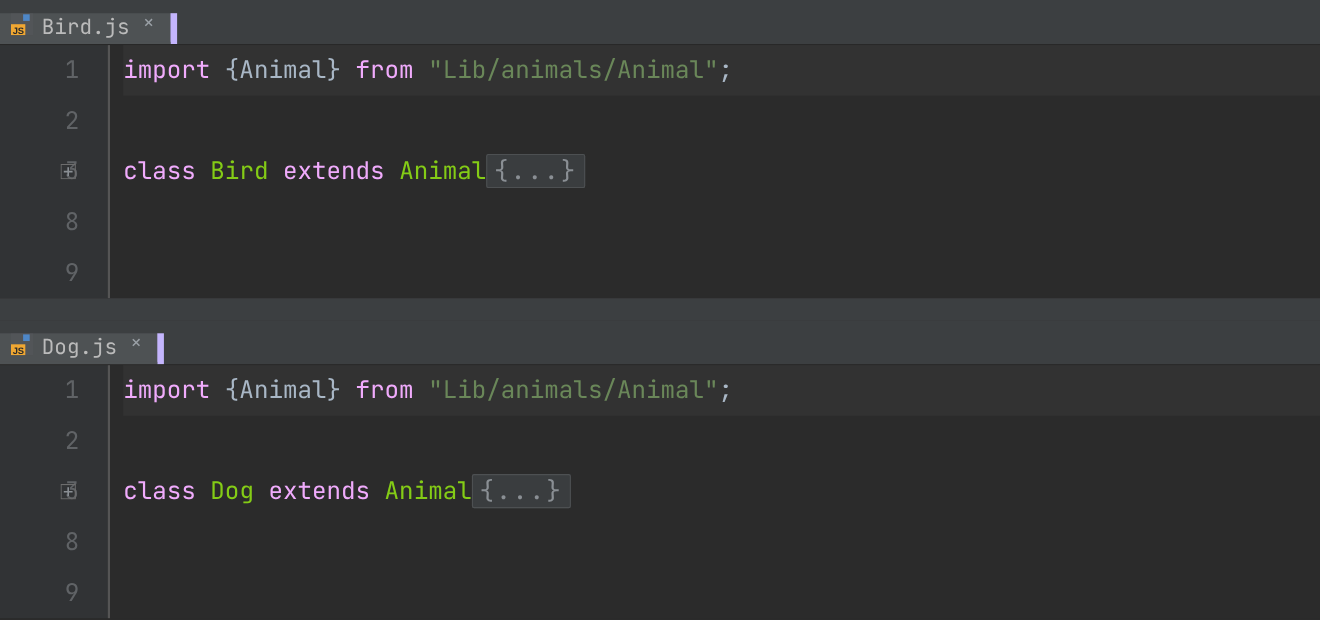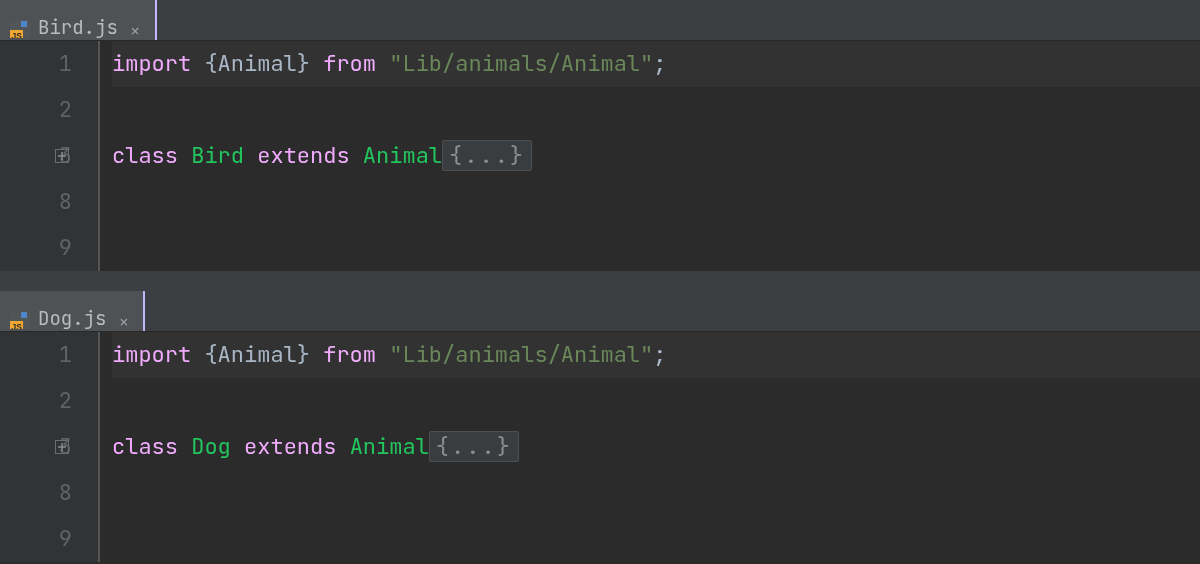--- a/index.html
+++ b/index.html
@@ -18,28 +18,29 @@
     }
     .tab-bar {
       background:#3c3f41;
       height:41px;
       display:flex;
       align-items:stretch;
       border-bottom:1px solid #282828;
     }
     .tab {
       display:flex;
-      align-items:flex-end;
+      align-items:flex-start;
       padding:0 14px 0 10px;
       gap:8px;
       color:#bbbbbb;
       font-size:19px;
       background:#4e5254;
-      border-right:2px solid #c4b5fd;
+      border-right:6px solid #c4b5fd;
       position:relative;
+      margin-top:12px;
     }
     .tab.active::after{
       content:"";
       position:absolute;left:0;right:0;bottom:0;height:2px;
       background:#4e5254;
     }
     .tab .close {
       color:#9aa0a6;
       font-size:18px;
       margin-left:4px;
@@ -80,21 +81,21 @@
       height:46px;
       line-height:46px;
       white-space:pre;
       font-size:22px;
     }
     .line.hl-strong { background:#323232; }
     .kw   { color:#f0abfc; }
     .plain{ color:#a9b7c6; }
     .brace{ color:#a9b7c6; }
     .str  { color:#6a8759; }
-    .cls  { color:#22c55e; }
+    .cls  { color:#84cc16; }
     .fold {
       background:#3a3d3f;
       color:#8a8f94;
       padding:0 6px;
       border-radius:2px;
       letter-spacing:2px;
       border:1px solid #4d5052;
     }
     .fold-marker{
       position:absolute;

